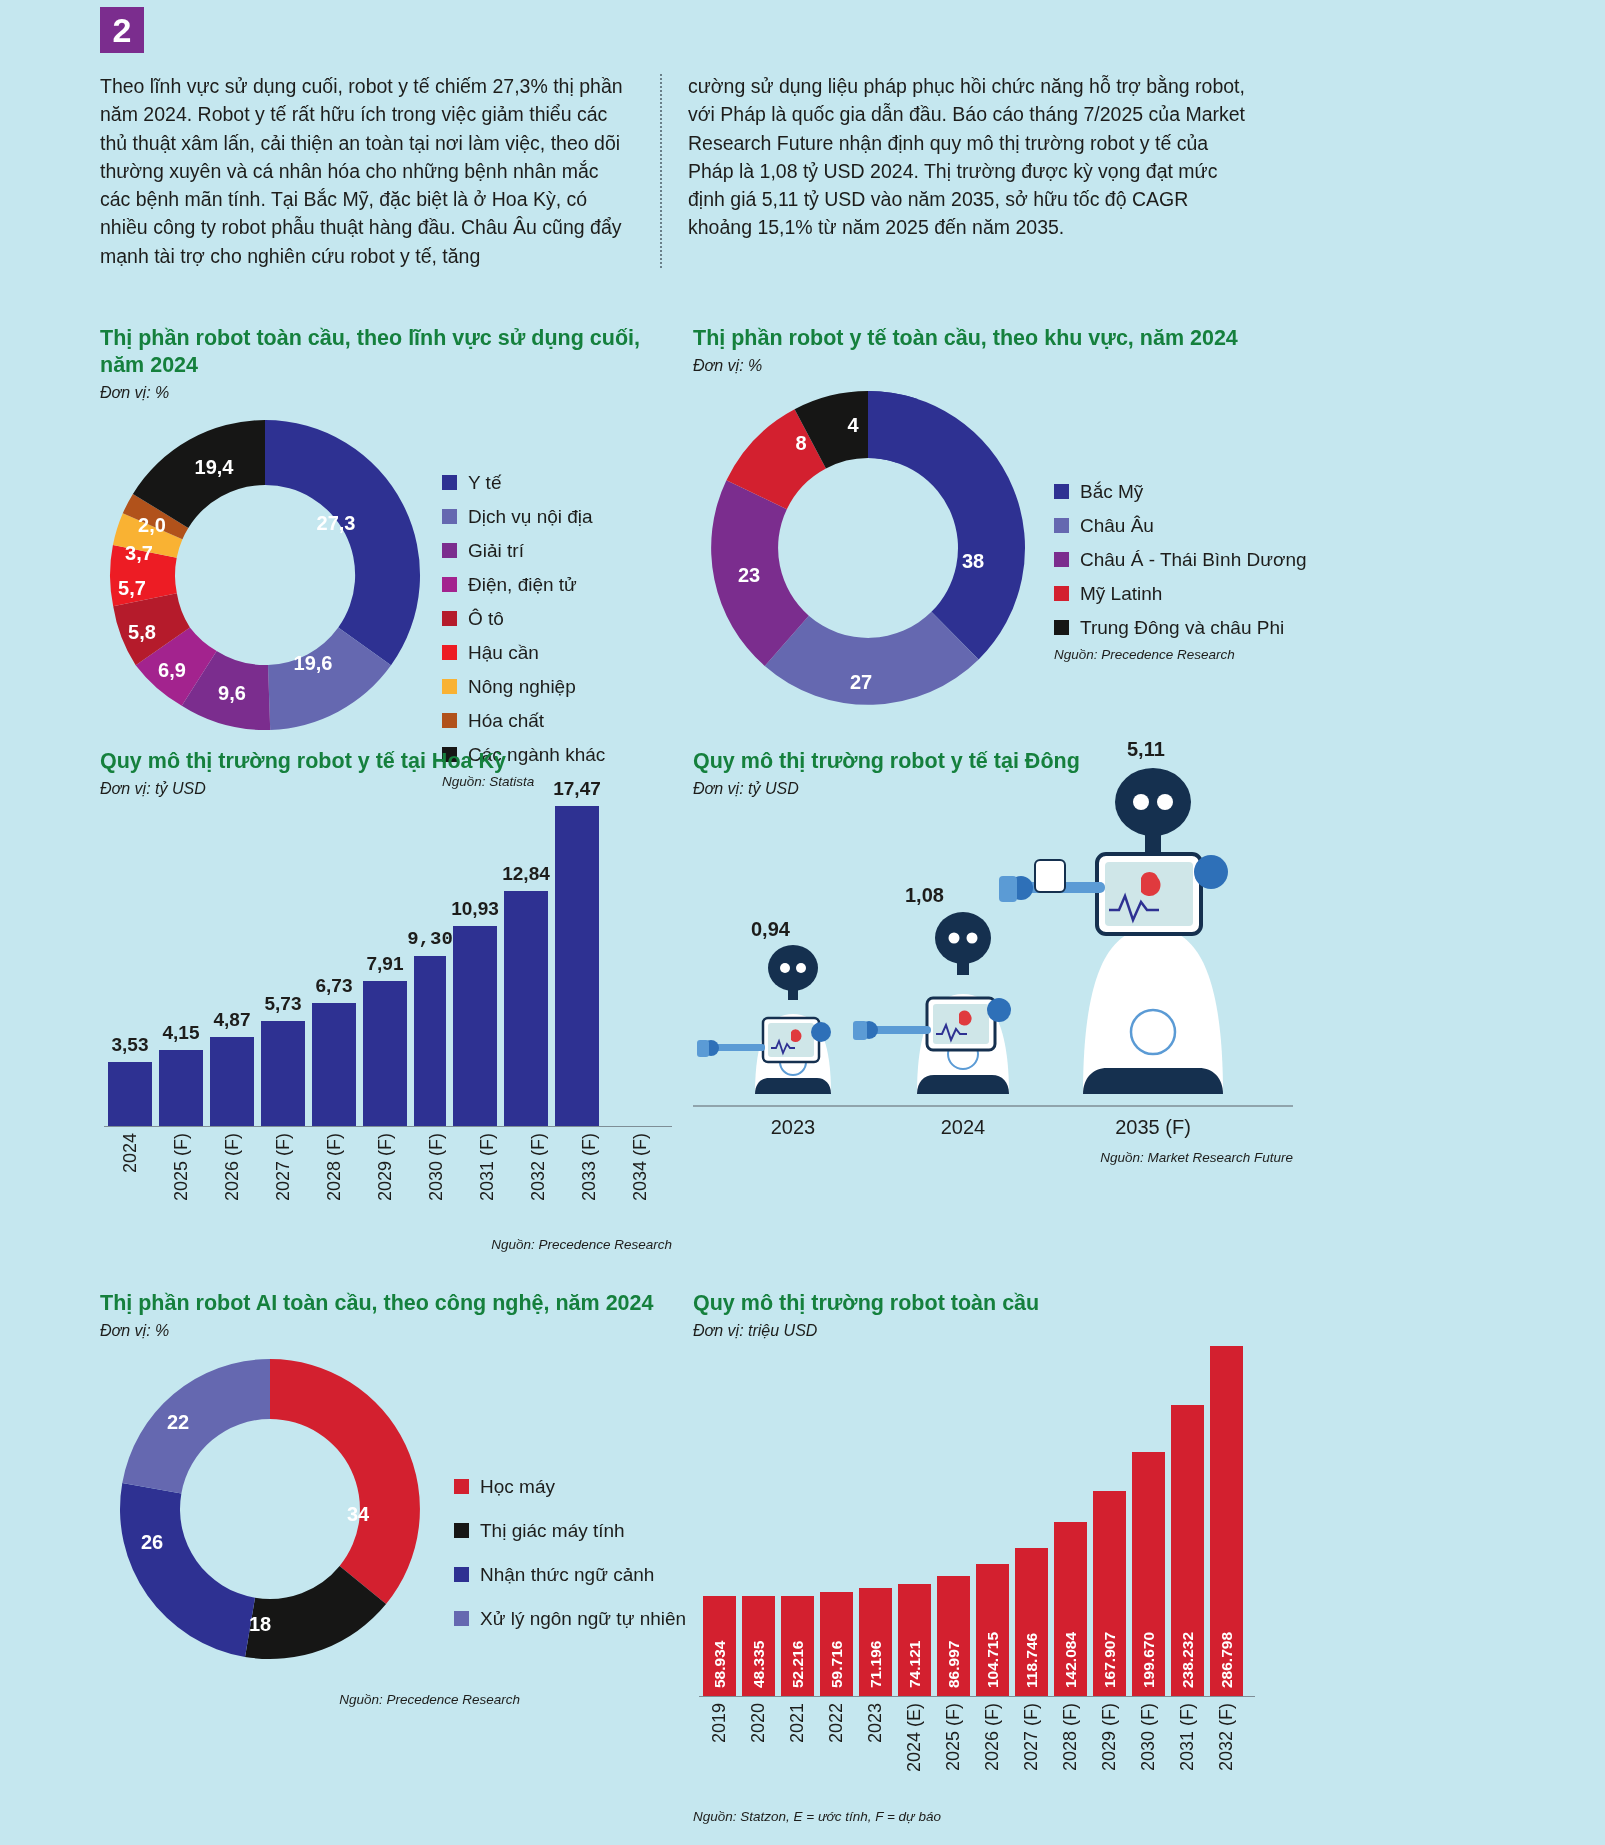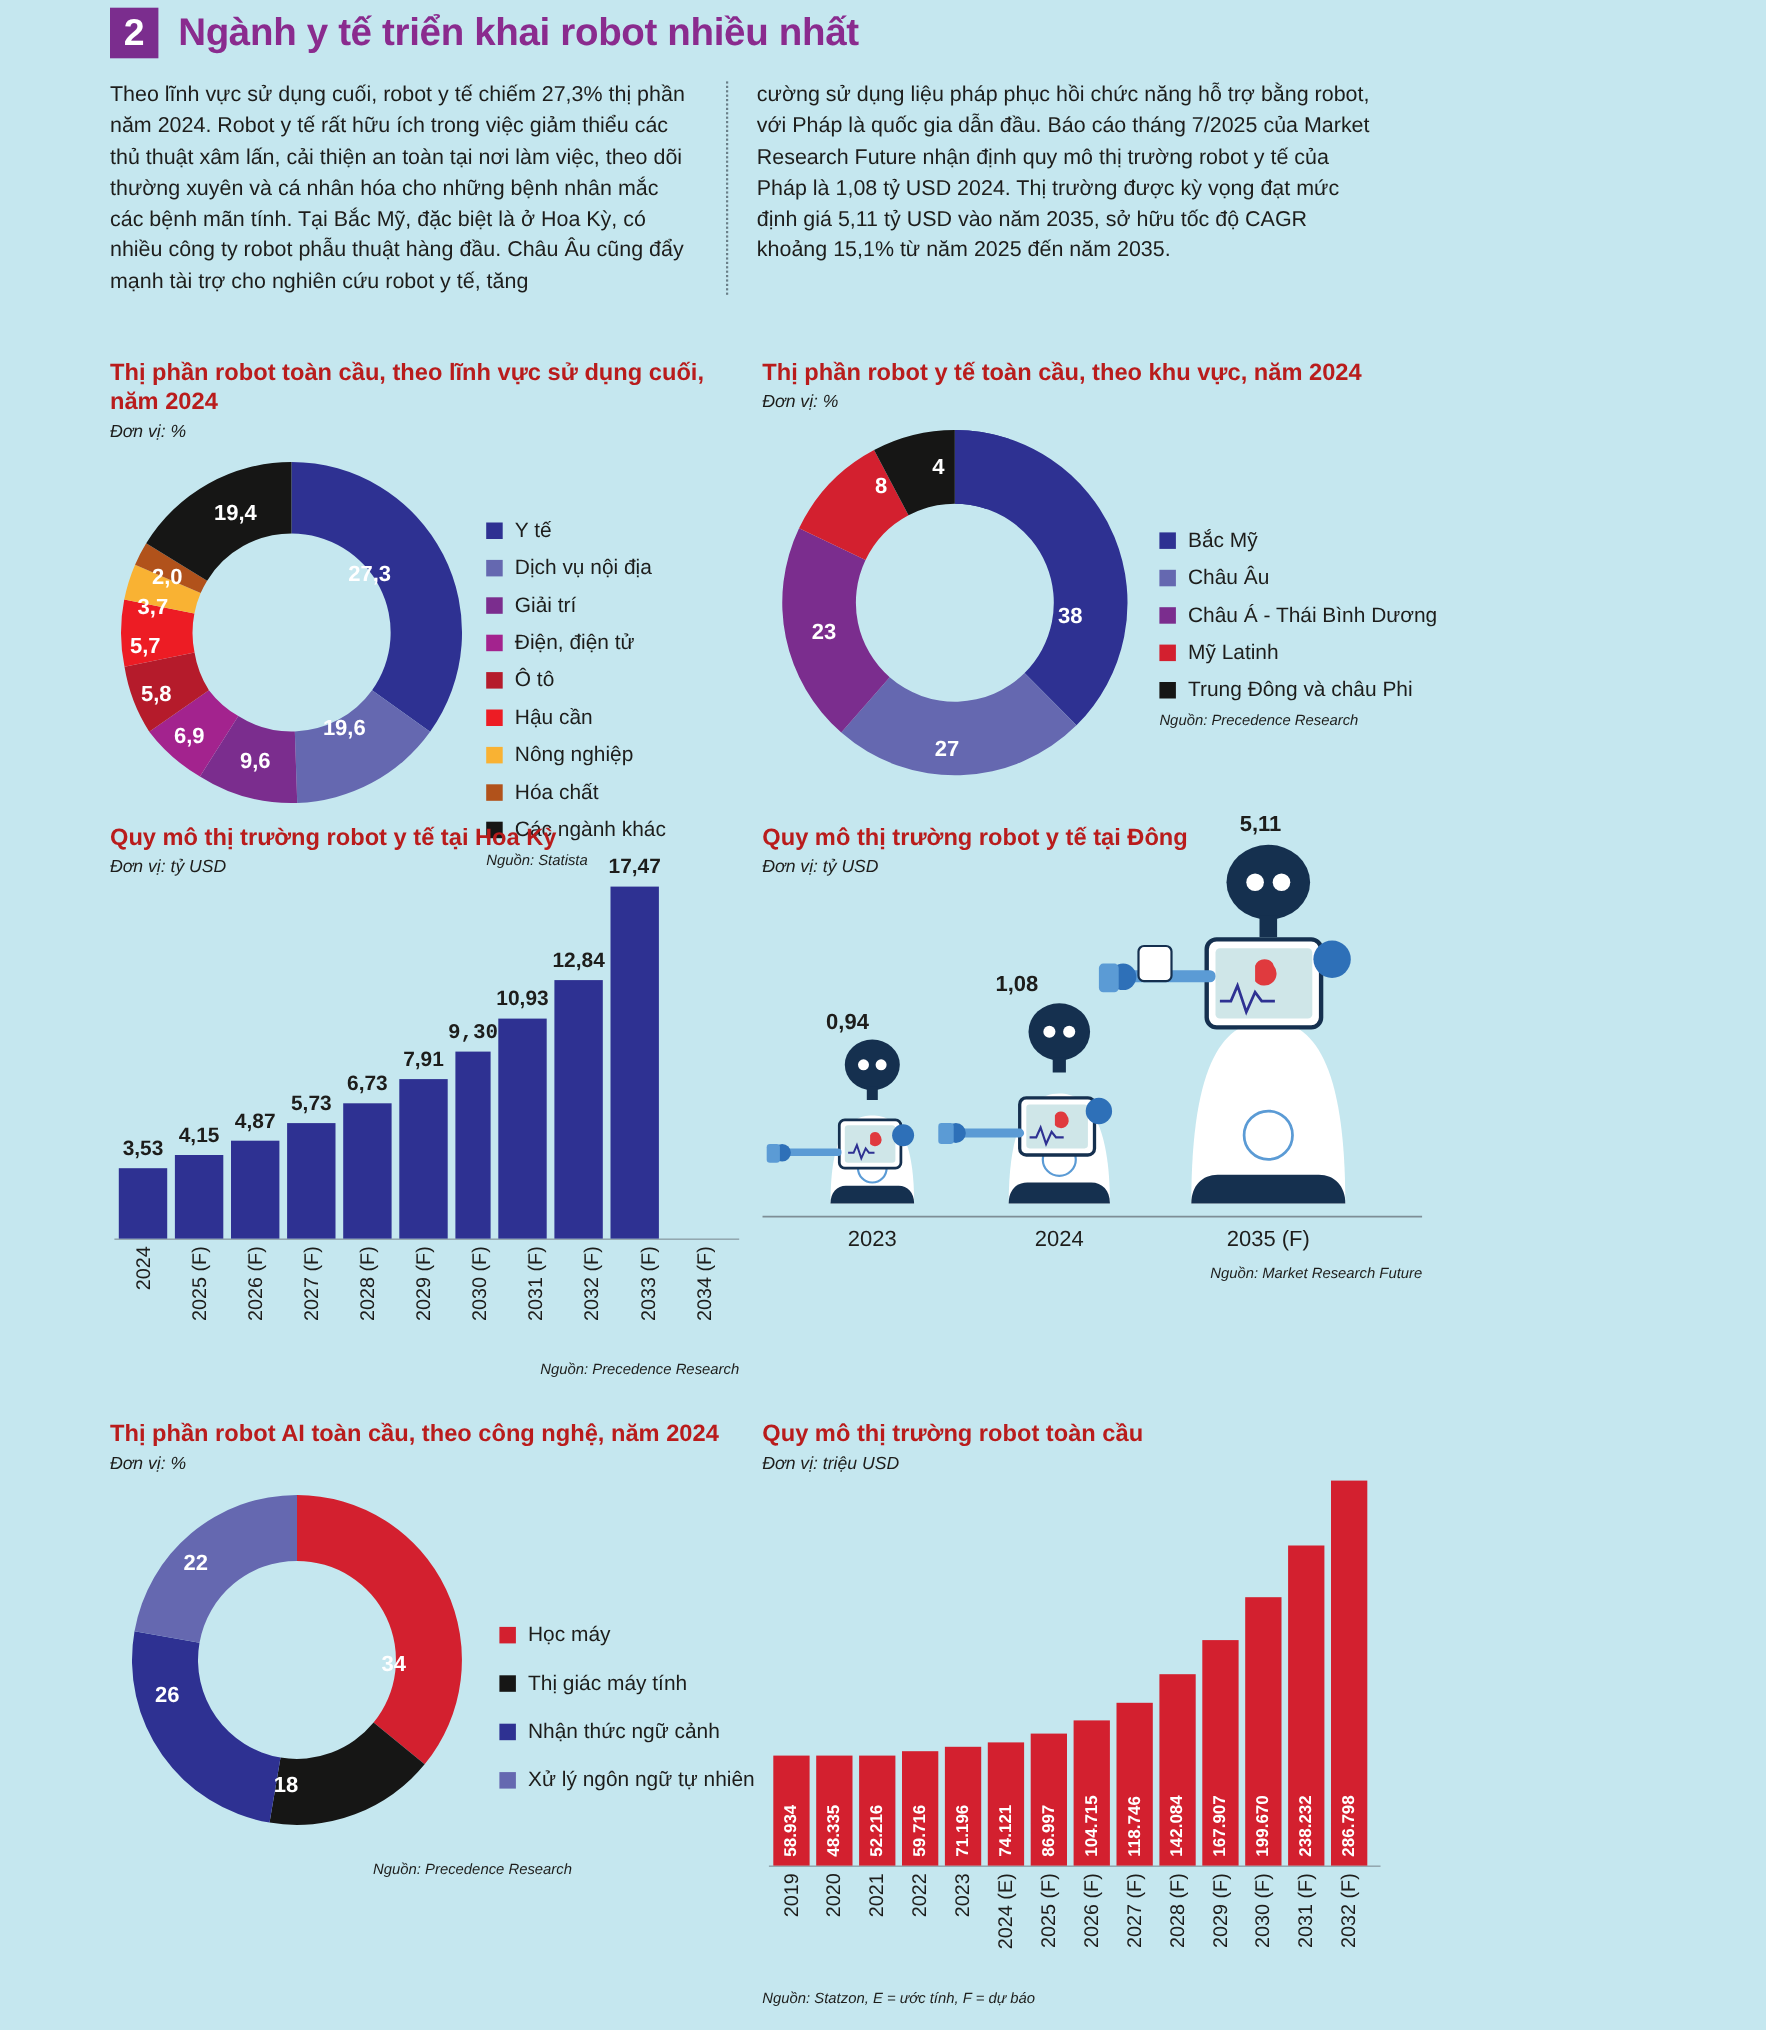--- a/index.html
+++ b/index.html
@@ -25,21 +25,21 @@
   
   .intro { display: flex; gap: 0; margin-top: 16px; }
   .intro-col { width: 560px; font-size: 19.5px; line-height: 1.45; }
   .intro-col.left { padding-right: 30px; }
   .intro-divider { width: 1px; border-left: 2px dotted #6a7f88; margin: 2px 26px 2px 0; }
   .intro-col.right { width: 566px; }
 
   
   .grid { position: relative; }
   .block { position: absolute; }
-  .ctitle { color: #b91c1c; font-size: 21.5px; font-weight: 700; line-height: 1.25; }
+  .ctitle { color: #15803d; font-size: 21.5px; font-weight: 700; line-height: 1.25; }
   .cunit { font-size: 16px; font-style: italic; margin-top: 5px; color: #1d1d1b; }
   .csource { font-size: 13.5px; font-style: italic; text-align: right; color: #1d1d1b; }
 
   .legend { display: flex; flex-direction: column; gap: 12px; }
   .legend-item { display: flex; align-items: center; gap: 11px; font-size: 19px; white-space: nowrap; }
   .swatch { width: 15px; height: 15px; flex: 0 0 15px; }
 
   .donut-wrap { position: relative; }
   .donut-label {
     position: absolute; color: #fff; font-size: 20px; font-weight: 700;
@@ -59,21 +59,20 @@
   .robot-val { position: absolute; font-size: 20px; font-weight: 700; }
   .robot-year { position: absolute; font-size: 20px; transform: translateX(-50%); }
 </style>
 </head>
 <body>
 
 <div class="page">
 
   <div class="header">
     <div class="badge">2</div>
-    <div class="headline">Ngành y tế triển khai robot nhiều nhất</div>
   </div>
 
   <div class="intro">
     <div class="intro-col left">Theo lĩnh vực sử dụng cuối, robot y tế chiếm 27,3% thị phần năm 2024. Robot y tế rất hữu ích trong việc giảm thiểu các thủ thuật xâm lấn, cải thiện an toàn tại nơi làm việc, theo dõi thường xuyên và cá nhân hóa cho những bệnh nhân mắc các bệnh mãn tính. Tại Bắc Mỹ, đặc biệt là ở Hoa Kỳ, có nhiều công ty robot phẫu thuật hàng đầu. Châu Âu cũng đẩy mạnh tài trợ cho nghiên cứu robot y tế, tăng</div>
     <div class="intro-divider"></div>
     <div class="intro-col right">cường sử dụng liệu pháp phục hồi chức năng hỗ trợ bằng robot, với Pháp là quốc gia dẫn đầu. Báo cáo tháng 7/2025 của Market Research Future nhận định quy mô thị trường robot y tế của Pháp là 1,08 tỷ USD 2024. Thị trường được kỳ vọng đạt mức định giá 5,11 tỷ USD vào năm 2035, sở hữu tốc độ CAGR khoảng 15,1% từ năm 2025 đến năm 2035.</div>
   </div>
 
   <div class="grid">
 

